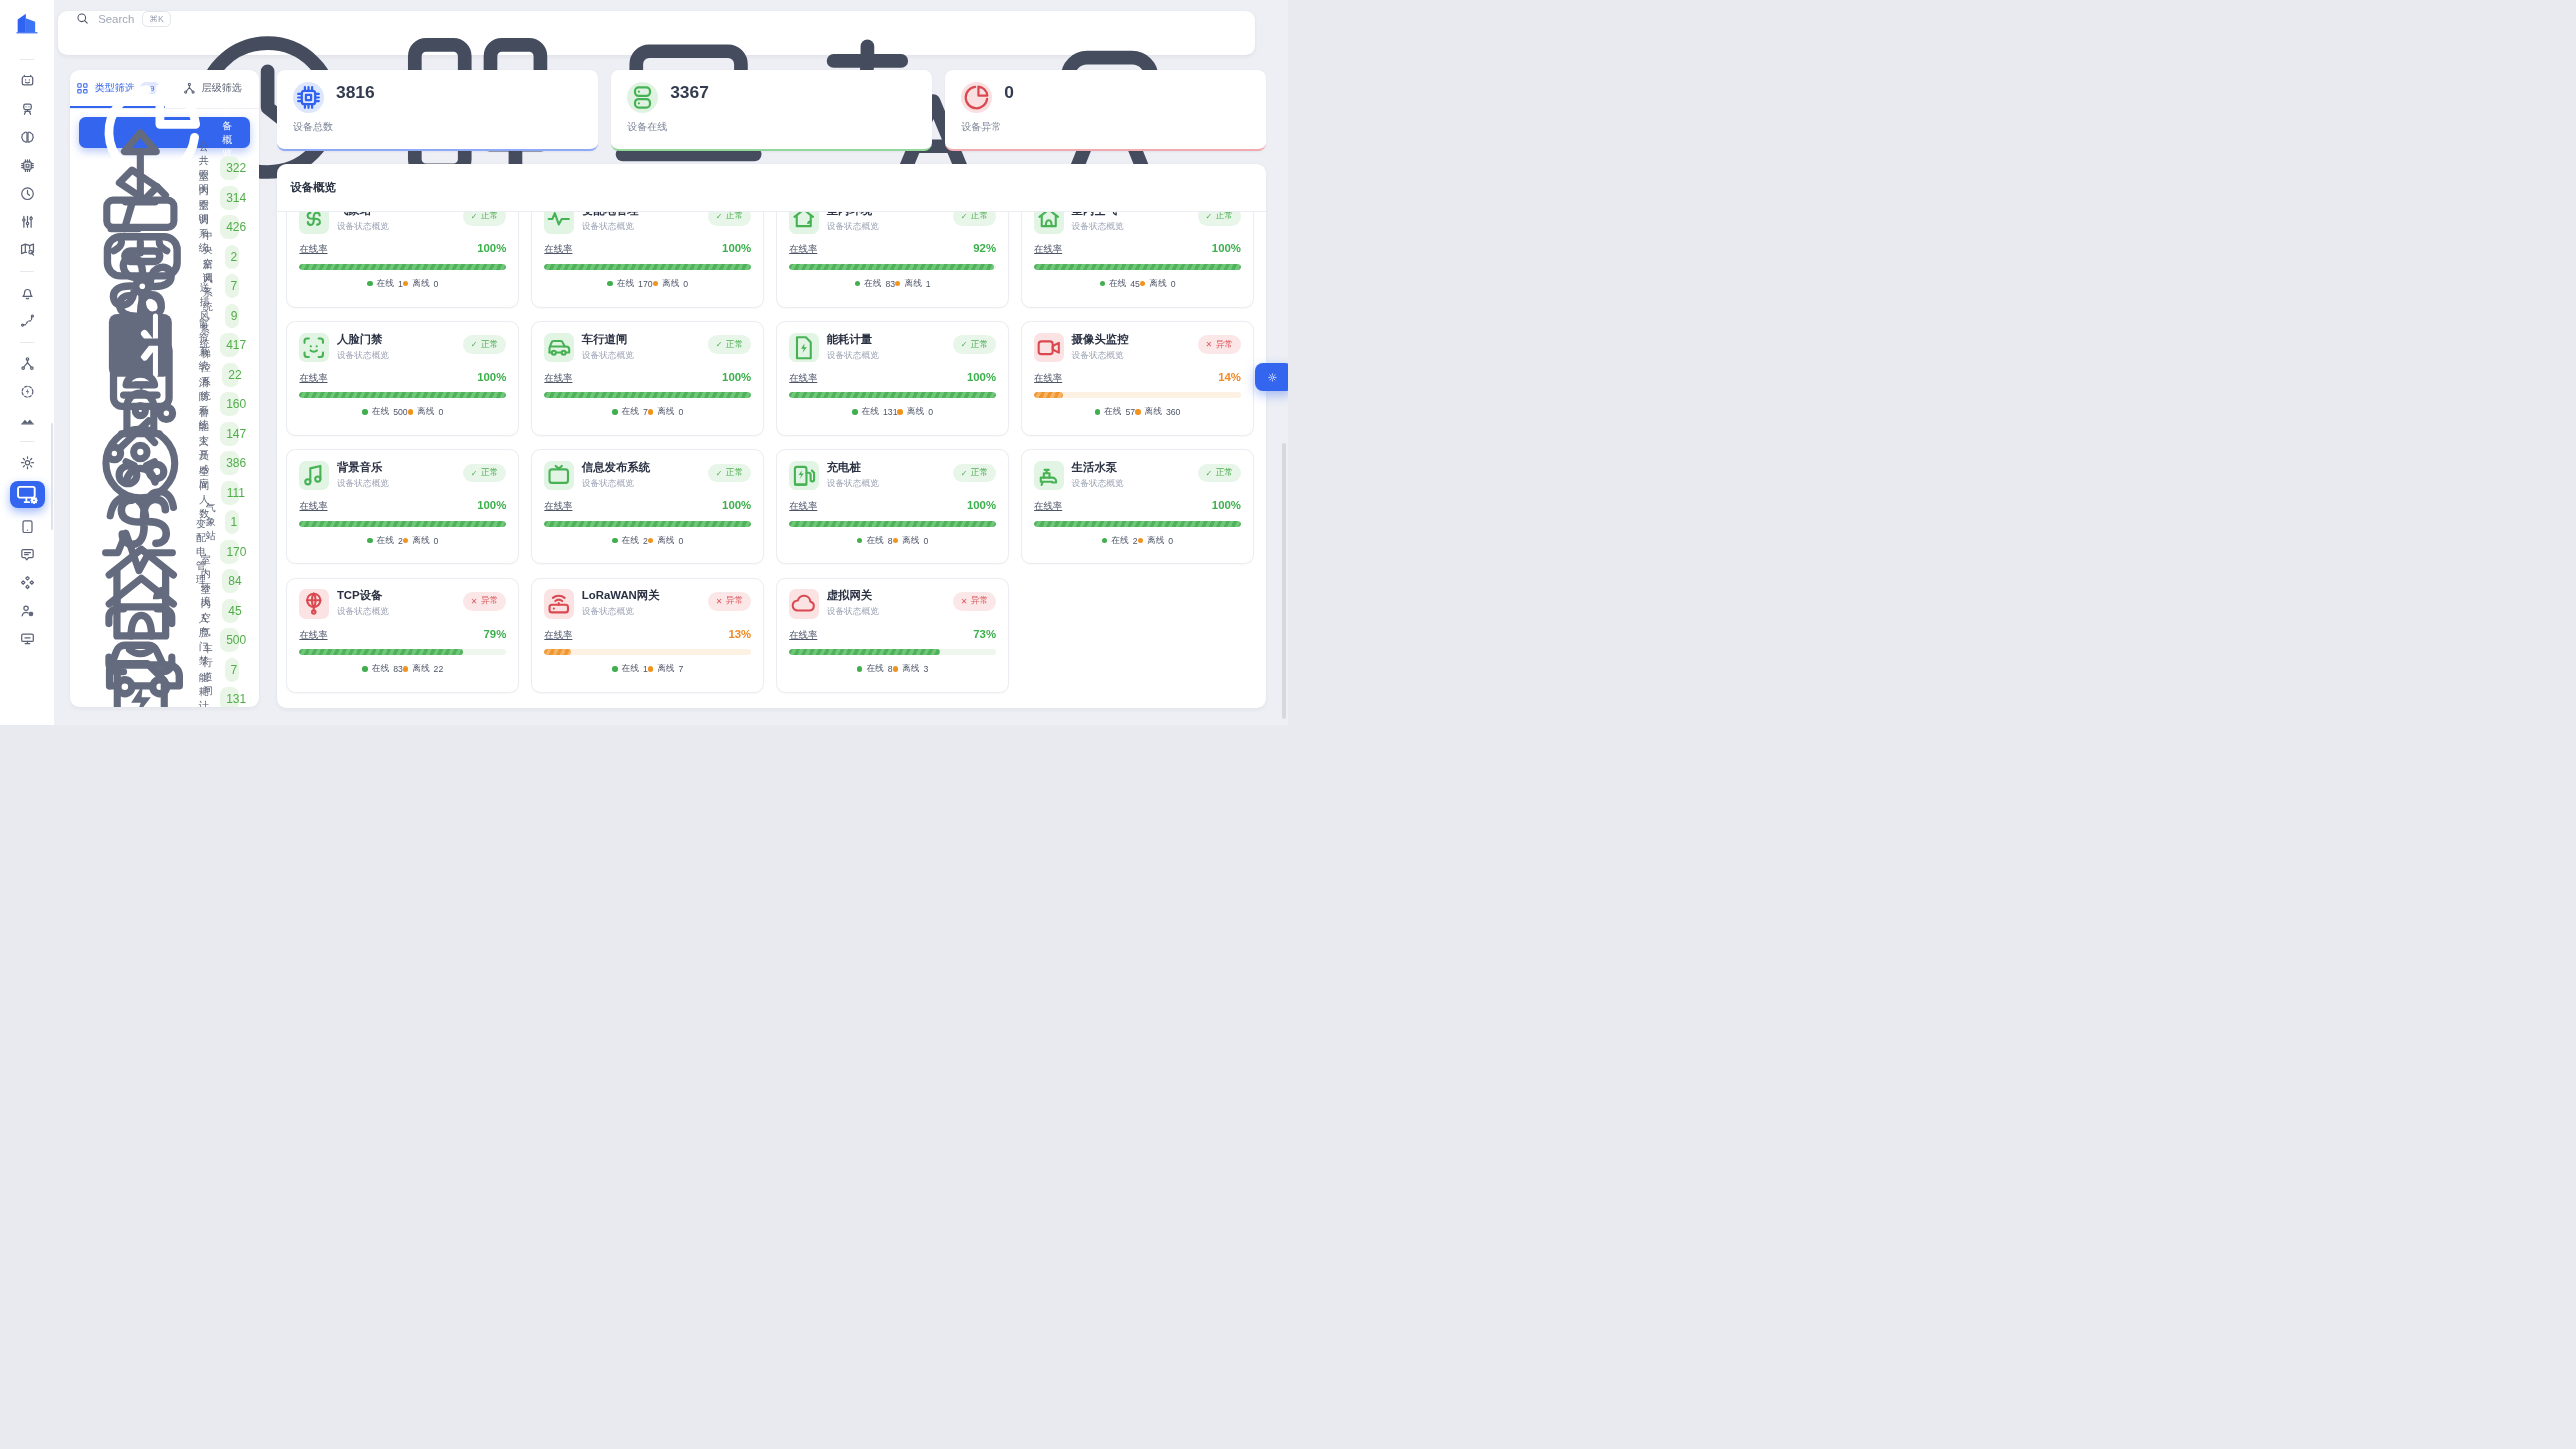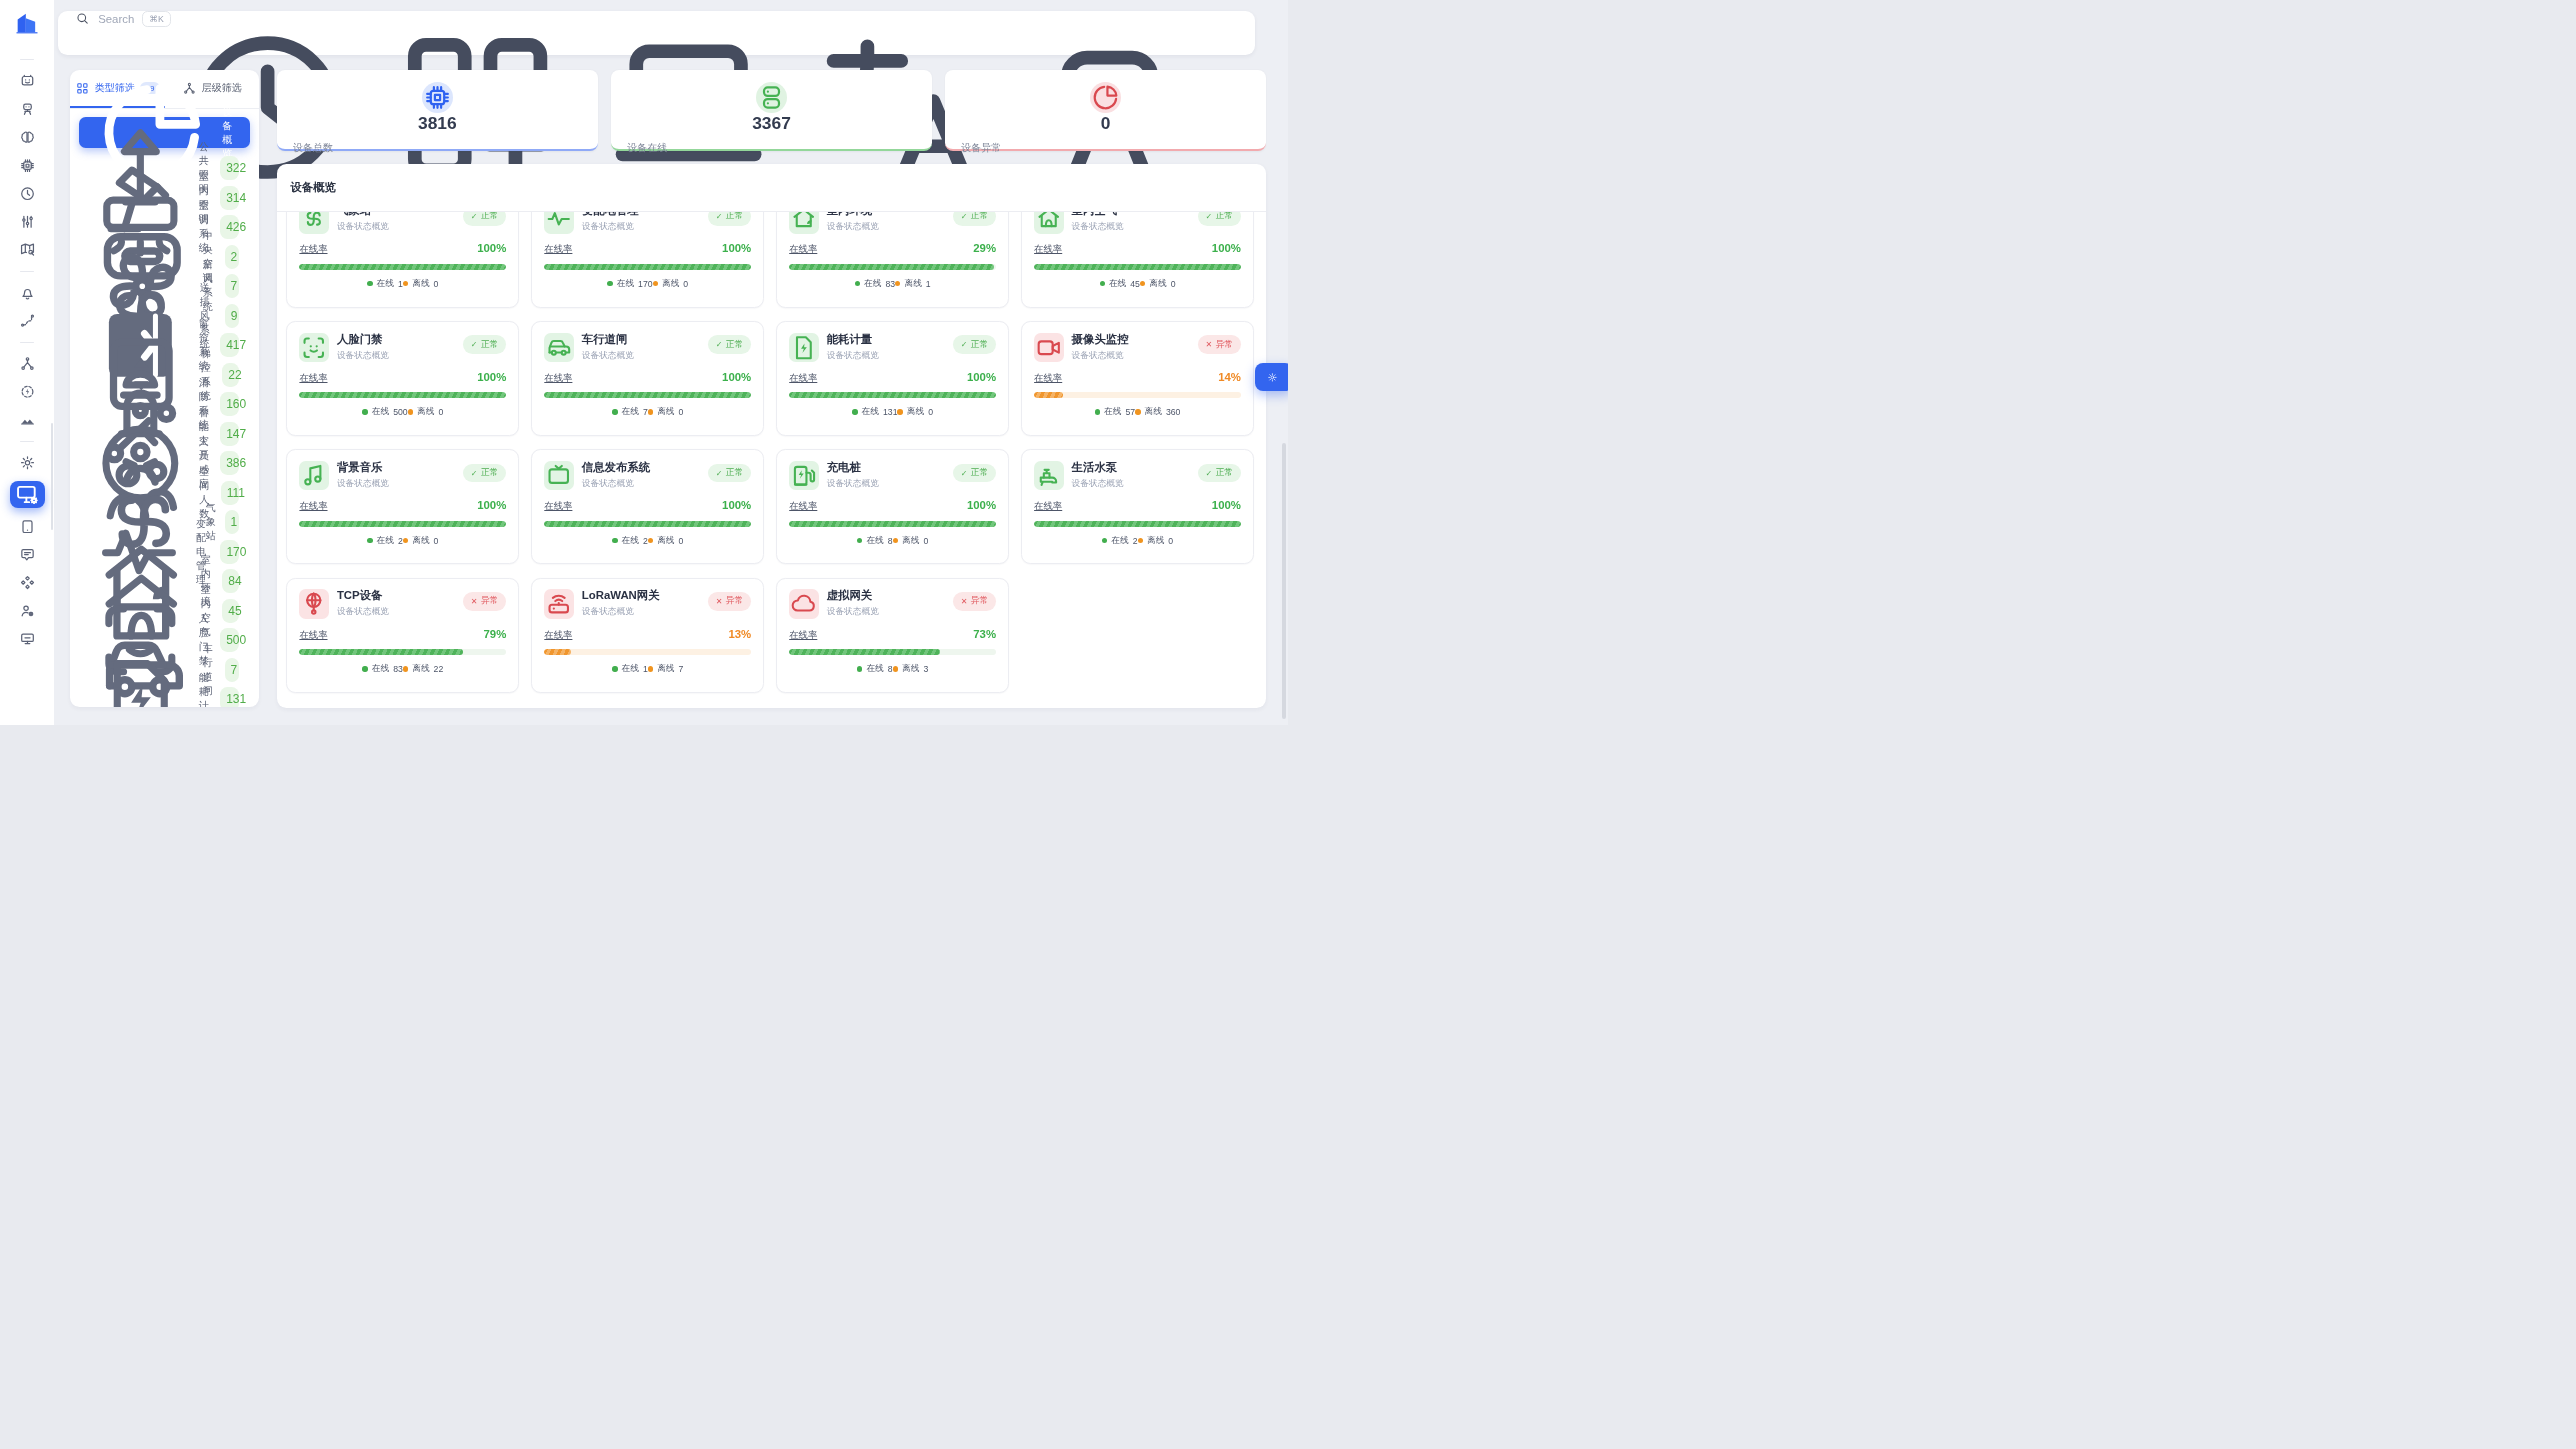--- a/index.html
+++ b/index.html
@@ -53,21 +53,21 @@
   .f-item.active{height:31px;background:#3365ef;color:#fff;margin-bottom:5.4px;
                  box-shadow:0 3.4px 8px rgba(51,101,239,.35);}
   .f-item.active svg{color:#fff;}
   .f-count{background:#e9f6e7;color:#51ad49;font-size:12px;padding:5px 6px;border-radius:7.4px;
            min-width:10.7px;text-align:center;}
 
   
   .stats{position:absolute;left:277px;top:70px;width:989px;display:flex;gap:13.4px;}
   .stat-card{flex:1;height:81px;background:#fff;border-radius:8px;padding:12px 16px;
              box-shadow:0 0.7px 2px rgba(25,35,60,.05);border-bottom:2.7px solid var(--bd);cursor:pointer;}
-  .stat-top{display:flex;align-items:center;gap:0;flex-direction:column;}
+  .stat-top{display:flex;gap:12px;}
   .stat-icon{width:31px;height:31px;border-radius:50%;background:var(--bg);color:var(--c);
              display:flex;align-items:center;justify-content:center;}
   .stat-icon svg{width:16px;height:16px;}
   .stat-value{font-size:17.4px;font-weight:600;color:#333b4f;}
   .stat-label{margin-top:6.7px;font-size:10px;color:#7d8598;}
   .tone-blue{--c:#2f62f1;--bg:#dce6fd;--bd:#8fa9f7;}
   .tone-green{--c:#46b253;--bg:#e0f3e2;--bd:#93d79a;}
   .tone-orange{--c:#f0922e;--bg:#fdeede;--bd:#f6c693;}
   .tone-red{--c:#d9484e;--bg:#fadfe1;--bd:#f2aaae;}
 
@@ -687,21 +687,21 @@
                 <div class="dev-title">室内环境</div>
                 <div class="dev-sub">设备状态概览</div>
               </div>
               <div class="dev-badge">
                 <span class="mark">✓</span>
                 <span>正常</span>
               </div>
             </div>
             <div class="dev-rate">
               <span class="rate-label">在线率</span>
-              <span class="rate-val">29%</span>
+              <span class="rate-val">92%</span>
             </div>
             <div class="dev-bar">
               <div class="dev-bar-fill" style="width: 99%;"></div>
             </div>
             <div class="dev-foot">
               <span class="foot-item">
                 <i class="dot dot-on"></i>
                 <span>在线</span>
                 <span>83</span>
               </span>

